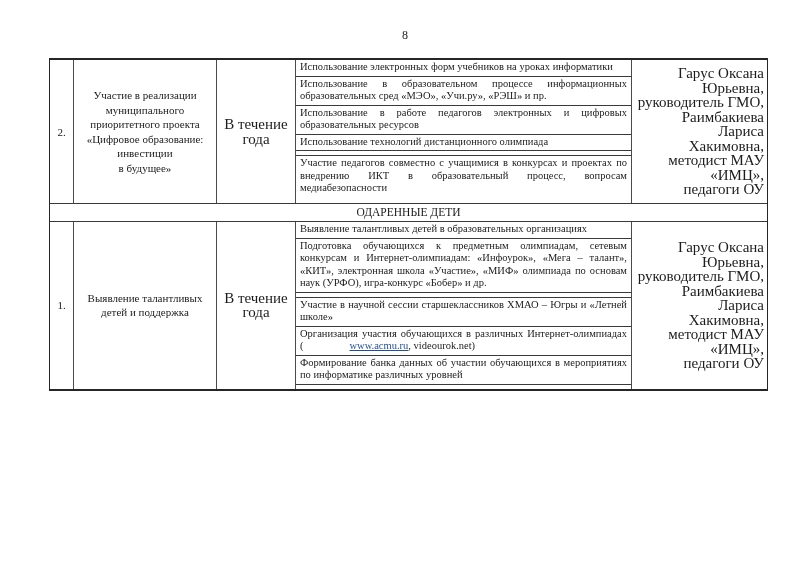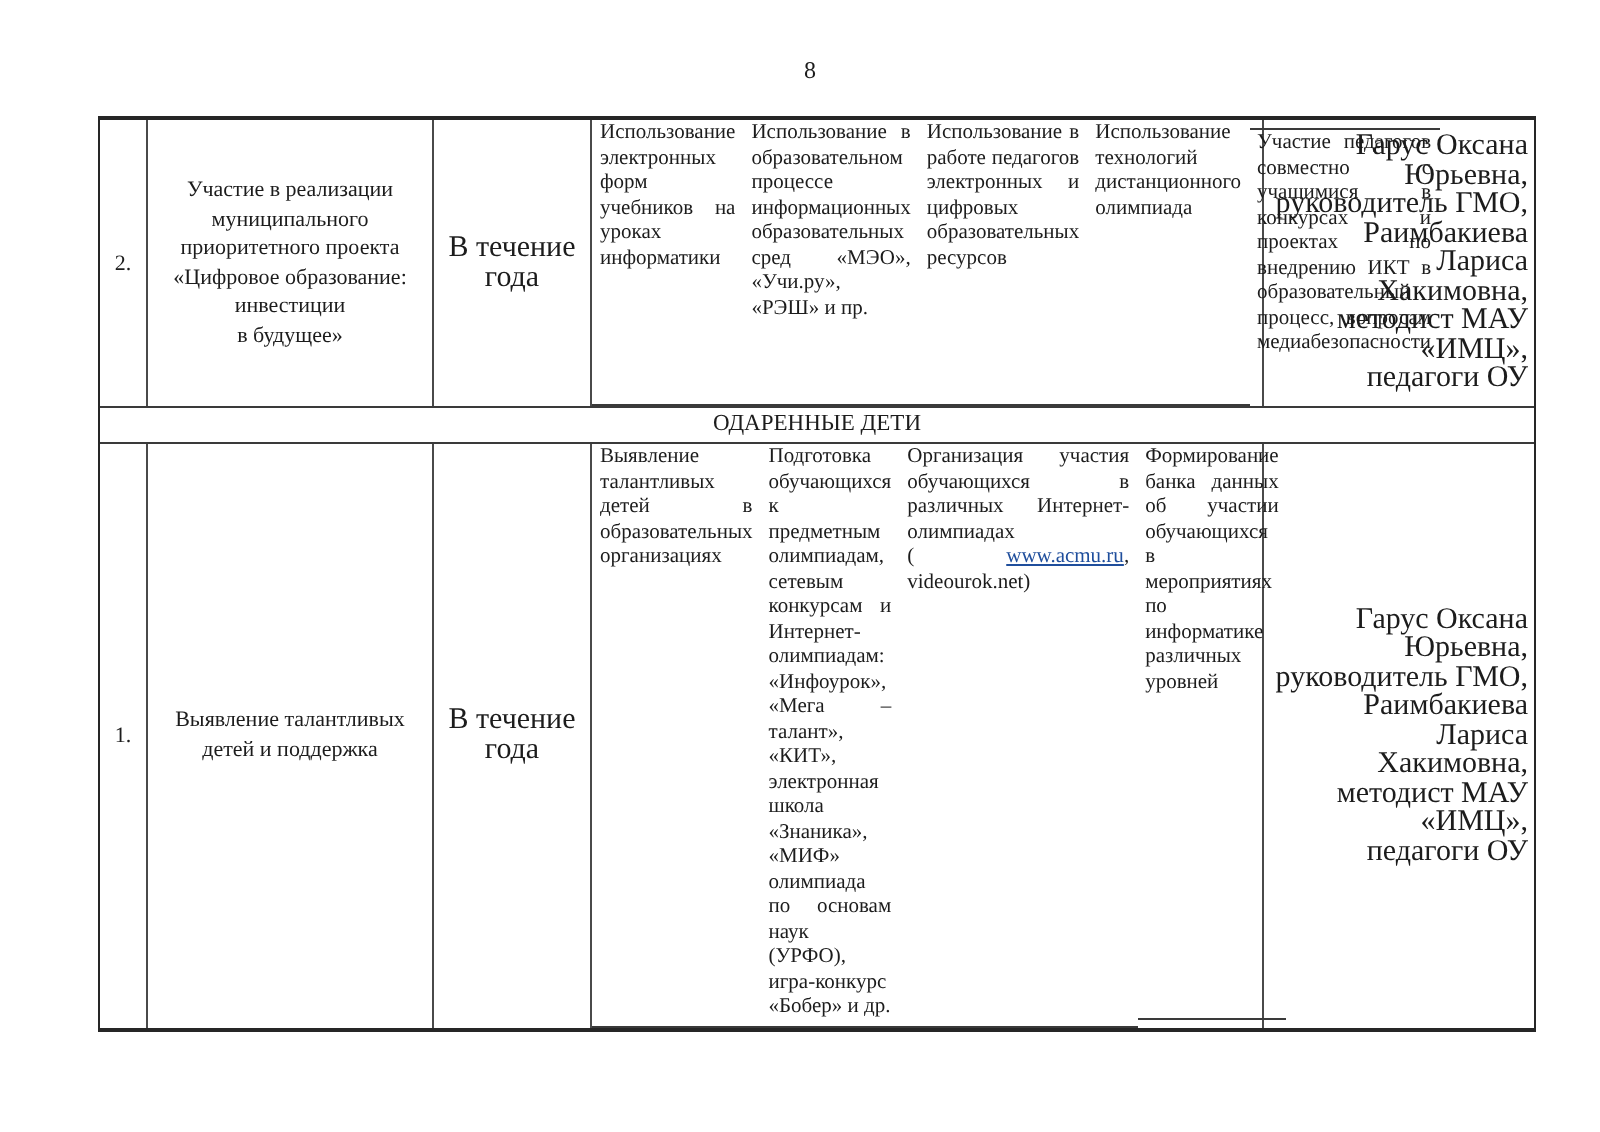--- a/index.html
+++ b/index.html
@@ -51,21 +51,21 @@
   }
   .col-time {
     width: 79px; flex: 0 0 79px;
     display: flex; align-items: center; justify-content: center;
     text-align: center;
     font-size: 15px; line-height: 14.5px;
     white-space: pre-line;
   }
   .col-acts {
     width: 336px; flex: 0 0 336px;
-    display: flex; 
+    display: flex; flex-direction: column;
     padding: 0;
   }
   .col-persons {
     flex: 1 1 auto;
     display: flex; align-items: center; justify-content: center;
     text-align: right;
     font-size: 15px; line-height: 14.5px;
     white-space: pre-line;
     padding: 2px 3px;
   }
@@ -134,21 +134,22 @@
   <div class="section-header-row">ОДАРЕННЫЕ ДЕТИ</div>
 
   <div class="trow min-h-2">
     <div class="cell col-num">1.</div>
     <div class="cell col-name">Выявление талантливых
 детей и поддержка</div>
     <div class="cell col-time">В течение
 года</div>
     <div class="cell col-acts">
       <div class="act">Выявление талантливых детей в образовательных организациях</div>
-      <div class="act">Подготовка обучающихся к предметным олимпиадам, сетевым конкурсам и Интернет-олимпиадам: «Инфоурок», «Мега – талант», «КИТ», электронная школа «Знаника», «МИФ» олимпиада по основам наук (УРФО), игра-конкурс «Бобер» и др.</div>
+      <div class="act">Подготовка обучающихся к предметным олимпиадам, сетевым конкурсам и Интернет-олимпиадам: «Инфоурок», «Мега – талант», «КИТ», электронная школа «Участие», «МИФ» олимпиада по основам наук (УРФО), игра-конкурс «Бобер» и др.</div>
+      <div class="act gap-above">Участие в научной сессии старшеклассников ХМАО – Югры и «Летней школе»</div>
       <div class="act"><span>Организация участия обучающихся в различных Интернет-олимпиадах (</span><a class="doc-link">www.acmu.ru</a><span>, videourok.net)</span></div>
       <div class="act inset-bottom">Формирование банка данных об участии обучающихся в мероприятиях по информатике различных уровней</div>
     </div>
     <div class="cell col-persons">Гарус Оксана Юрьевна,
 руководитель ГМО,
 Раимбакиева Лариса
 Хакимовна,
 методист МАУ «ИМЦ»,
 педагоги ОУ</div>
   </div>

